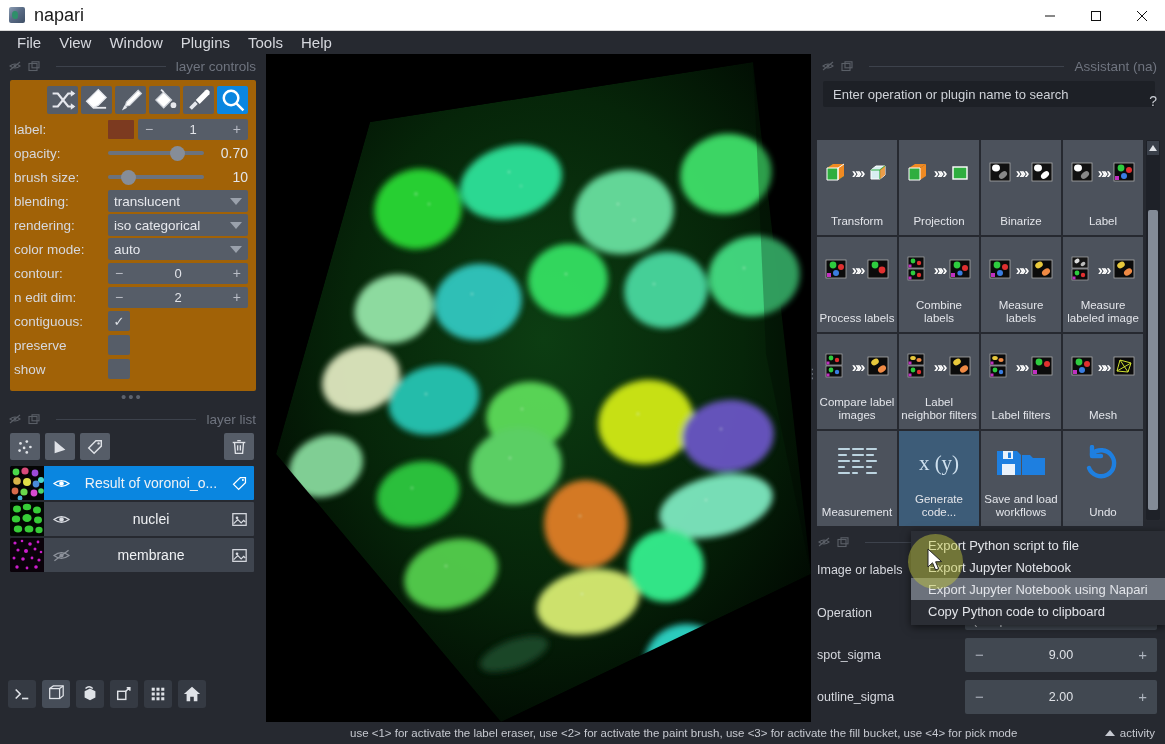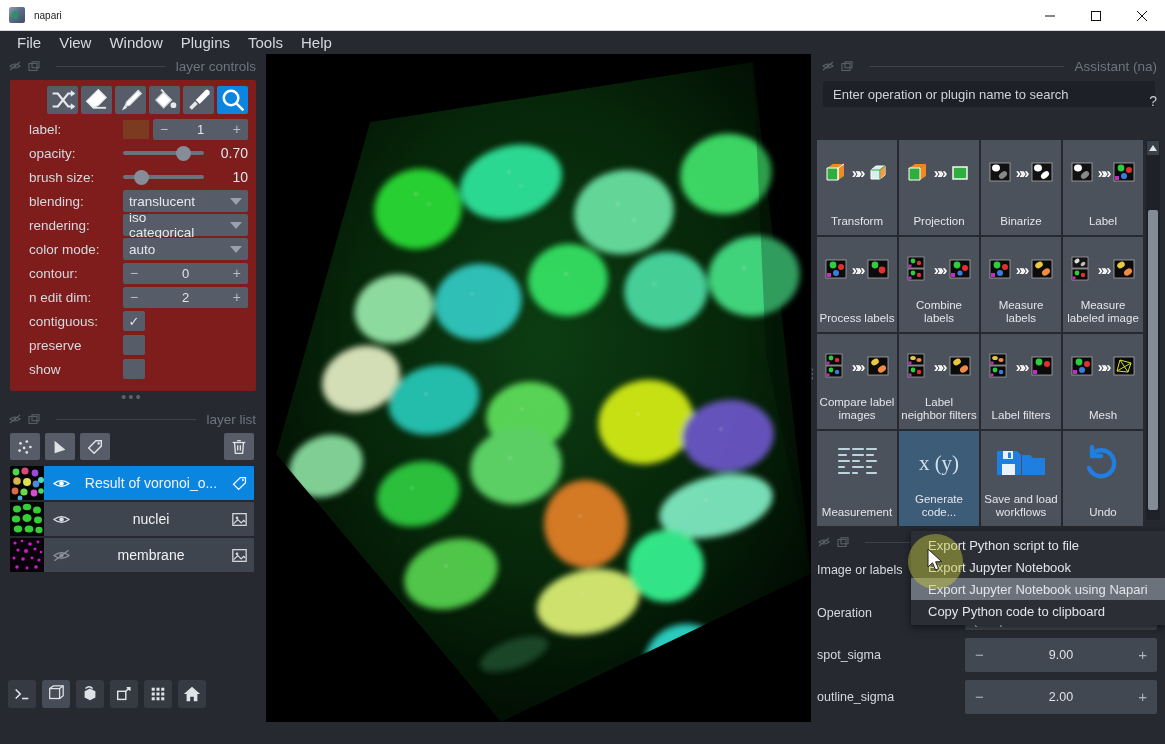--- a/index.html
+++ b/index.html
@@ -21,21 +21,21 @@
   }
   .titlebar .app-icon{
     width:16px;height:16px;margin-left:9px;margin-right:9px;
     background:linear-gradient(135deg,#8fa0b5 0%,#5a6c86 45%,#3f4f66 100%);
     border-radius:2px; position:relative; flex:none;
   }
   .titlebar .app-icon:after{
     content:""; position:absolute; left:3px; top:4px; width:6px;height:8px;
     background:#2f8f6a; border-radius:50% 50% 40% 60%;
   }
-  .titlebar .title{ color:#1a1a1a; font-size:10px; }
+  .titlebar .title{ color:#1a1a1a; font-size:18px; }
   .wincontrols{ position:absolute; right:0; top:0; height:31px; display:flex; }
   .wincontrols div{
     width:46px;height:31px;display:flex;align-items:center;justify-content:center;
     color:#111; font-size:13px;
   }
 
   
   .menubar{
     position:absolute; left:0; top:31px; width:1165px; height:23px;
     background:#262930; display:flex; align-items:center; padding-left:8px;
@@ -54,22 +54,22 @@
     color:#6a6f7b; font-size:13px;
   }
   .dock-header .dock-btn{
     width:13px;height:13px;margin-right:6px; opacity:.62;
     display:flex;align-items:center;justify-content:center;
   }
   .dock-header .rule{ flex:1; height:1px; background:#3d424c; margin:0 10px; }
   .dock-header .dock-title{ color:#6f747f; font-size:13.5px; }
 
   .controls-box{
-    margin:2px 8px 0 10px; background:#7f1d1d; border-radius:2px;
-    padding:6px 8px 10px 19px;
+    margin:2px 8px 0 10px; background:#a16207; border-radius:2px;
+    padding:6px 8px 10px 4px;
   }
   .tool-row{ display:flex; justify-content:flex-end; gap:3px; margin-bottom:3px; }
   .tool-btn{
     width:31px;height:28px;background:#565d68;border-radius:2px;
     display:flex;align-items:center;justify-content:center;
   }
   .tool-btn.active{ background:#0a86e0; }
   .tool-btn svg{ display:block; }
 
   .ctrl-row{ display:flex; align-items:center; height:24px; margin-bottom:0px; }
@@ -1097,14 +1097,21 @@
     <div class="item hl">Export Jupyter Notebook using Napari</div>
     <div class="item">Copy Python code to clipboard</div>
   </div>
   <div class="cursor-halo"></div>
   <div class="cursor-arrow">
     <svg width="17" height="24" viewBox="0 0 17 24">
         <path d="M1 1 L1 19 L5.5 14.8 L8.6 22 L11.6 20.7 L8.6 13.8 L14.6 13.6 z" fill="#fff" stroke="#222" stroke-width="1"></path>
       </svg>
   </div>
 
+  <div class="statusbar">
+    <div class="status-text">use &lt;1&gt; for activate the label eraser, use &lt;2&gt; for activate the paint brush, use &lt;3&gt; for activate the fill bucket, use &lt;4&gt; for pick mode</div>
+    <div class="activity">
+      <span class="caret"></span>
+      <span>activity</span>
+    </div>
+  </div>
 
 </div>
 
 </body></html>

